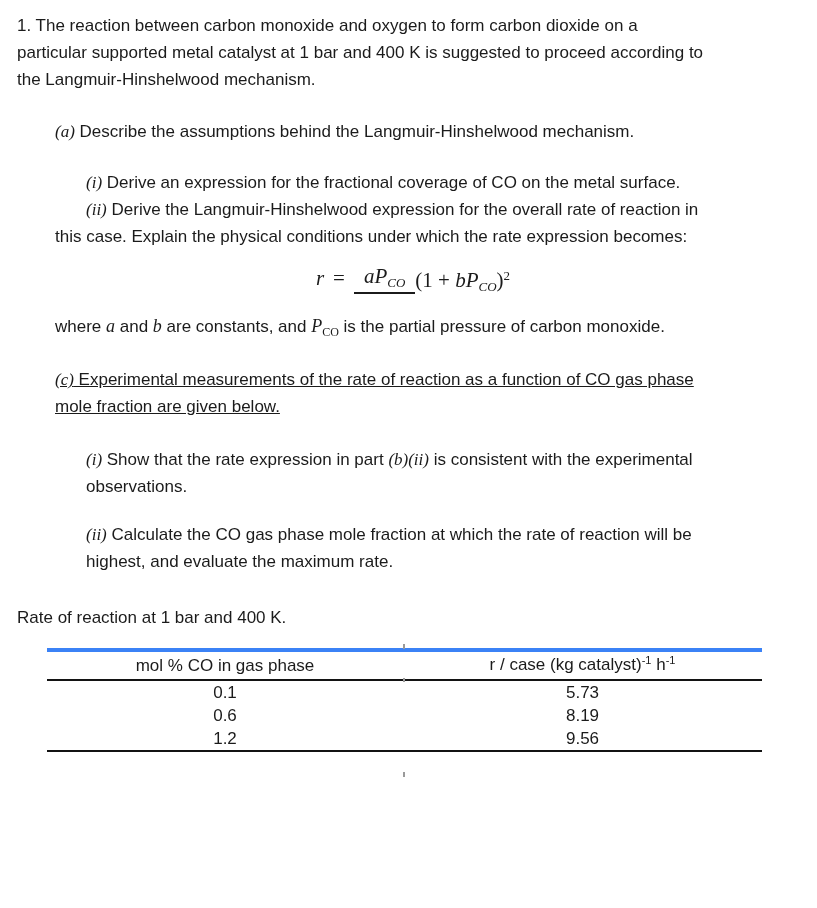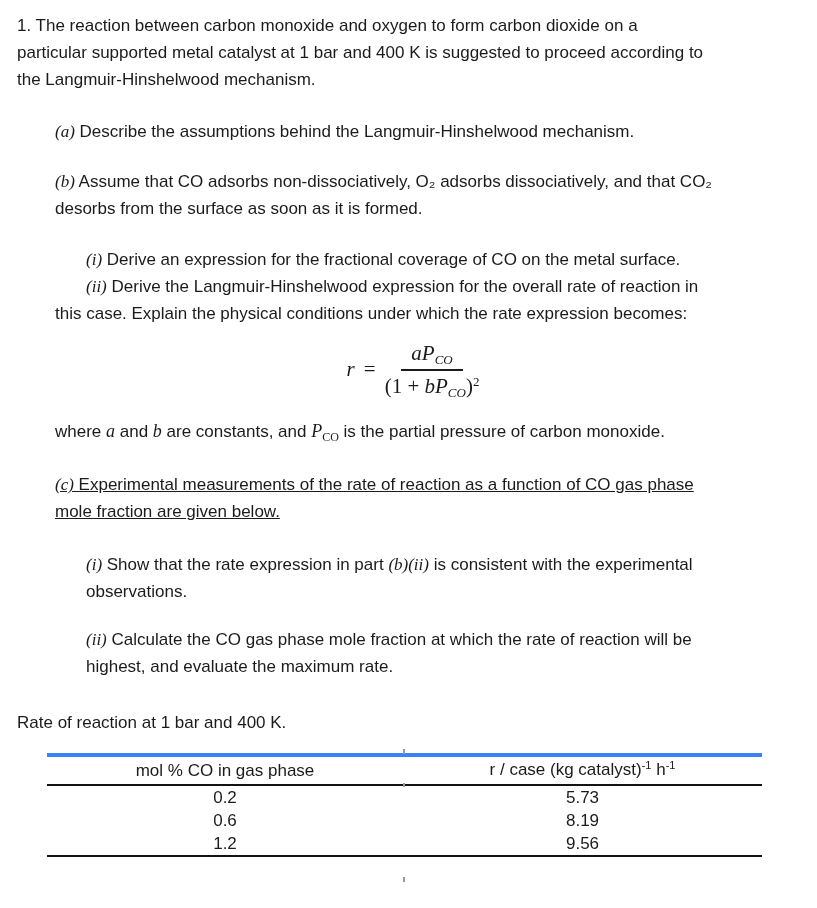--- a/index.html
+++ b/index.html
@@ -34,21 +34,21 @@
   .inline-sub   { font-family:"Liberation Serif", serif; font-size:12px; vertical-align:-4px; }
 
   
   .equation {
     display:flex; justify-content:center; margin-top:13px;
     font-family:"Liberation Serif", serif; font-size:21px; color:#1b1b1b;
   }
   .eq-row  { display:inline-flex; align-items:center; }
   .math-var{ font-style:italic; }
   .eq-rel  { margin:0 9px; }
-  .frac    { display:inline-flex; flex-direction:column; align-items:center; }
+  .frac    { display:inline-flex; flex-direction:row; align-items:center; }
   .num     { padding:0 10px 3px; border-bottom:2px solid #1b1b1b; line-height:26px; }
   .den     { padding-top:2px; line-height:26px; }
   .equation sub { font-size:13px; font-style:italic; vertical-align:-4px; line-height:0; }
   .equation sup { font-size:13px; font-style:normal; vertical-align:7px; line-height:0; }
 
   
   .table-wrap { position:relative; margin-top:17px; }
   table {
     border-collapse:collapse; table-layout:fixed;
     margin-left:30px; width:715px;
@@ -72,22 +72,20 @@
 <body>
 
 <div class="page">
 
   <p>1. The reaction between carbon monoxide and oxygen to form carbon dioxide on a
 particular supported metal catalyst at 1 bar and 400 K is suggested to proceed according to
 the Langmuir-Hinshelwood mechanism.</p>
 
   <p class="indent1 gap-a"><span class="label">(a)</span><span> Describe the assumptions behind the Langmuir-Hinshelwood mechanism.</span></p>
 
-  <p class="indent1 gap-b"><span class="label">(b)</span><span> Assume that CO adsorbs non-dissociatively, O₂ adsorbs dissociatively, and that CO₂
-desorbs from the surface as soon as it is formed.</span></p>
 
   <p class="hang gap-bi"><span class="label">(i)</span><span> Derive an expression for the fractional coverage of CO on the metal surface.</span></p>
 
   <p class="hang"><span class="label">(ii)</span><span> Derive the Langmuir-Hinshelwood expression for the overall rate of reaction in
 this case. Explain the physical conditions under which the rate expression becomes:</span></p>
 
   <div class="equation">
     <span class="eq-row">
         <span class="math-var">r</span>
         <span class="eq-rel">=</span>
@@ -118,21 +116,21 @@
           <col class="c2">
         </colgroup>
       <thead>
         <tr>
           <th>mol % CO in gas phase</th>
           <th><span>r / case (kg catalyst)</span><span class="th-sup">-1</span><span> h</span><span class="th-sup">-1</span></th>
         </tr>
       </thead>
       <tbody>
         <tr>
-          <td>0.2</td>
+          <td>0.1</td>
           <td>5.73</td>
         </tr>
         <tr>
           <td>0.6</td>
           <td>8.19</td>
         </tr>
         <tr>
           <td>1.2</td>
           <td>9.56</td>
         </tr>

